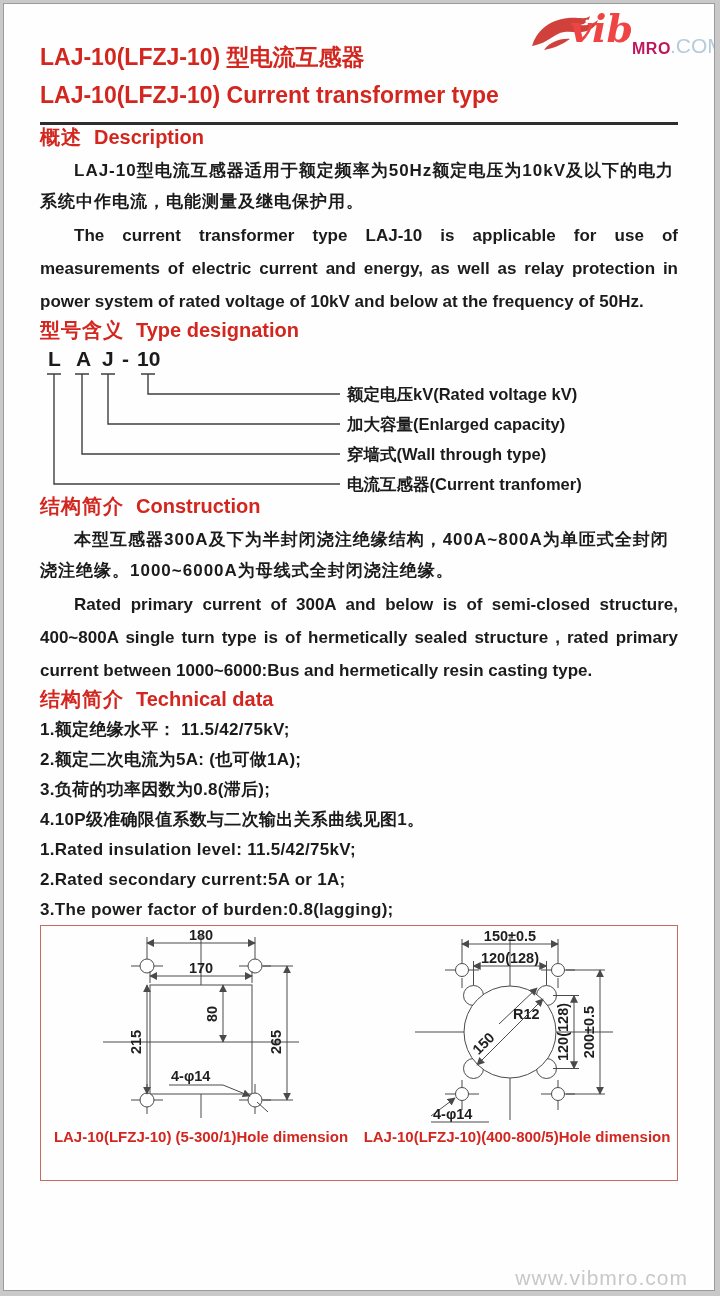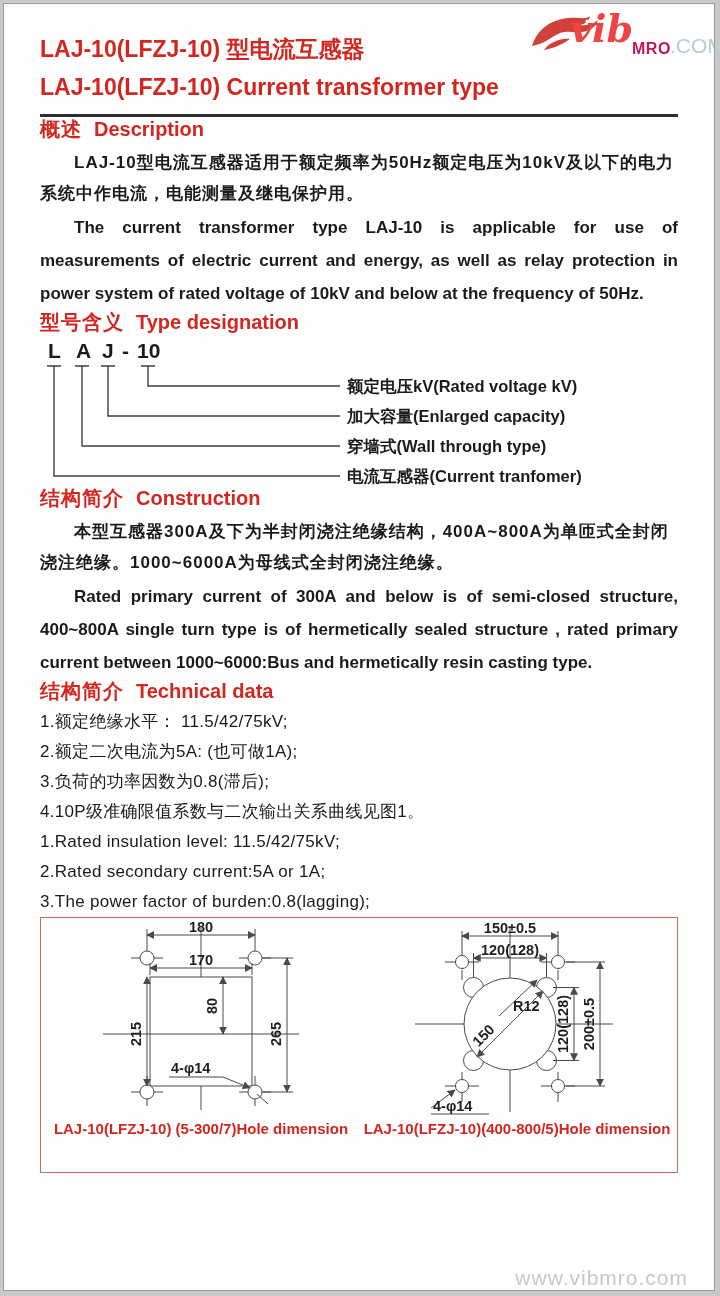--- a/index.html
+++ b/index.html
@@ -1,19 +1,19 @@
 <!DOCTYPE html>
 <html><head>
 <meta charset="utf-8">
 <style>
   html,body{margin:0;padding:0;width:720px;height:1296px;overflow:hidden;background:#c9c9c9;}
   .page{position:absolute;top:3px;left:3px;width:712px;height:1288px;background:#fefefe;
         border:1px solid #9c9c9c;box-sizing:border-box;overflow:hidden;
         font-family:"Liberation Sans",sans-serif;color:#1b1b1b;}
-  .content{padding:4px 36px;position:relative;}
+  .content{padding:12px 36px;position:relative;}
 
   
   .logo{position:absolute;top:6px;right:14px;width:170px;height:56px;}
   .logo .dragon{position:absolute;left:0;top:2px;}
   .logo .script{position:absolute;left:40px;top:-4px;font-family:"DejaVu Serif",serif;
         font-style:italic;font-weight:bold;font-size:38px;color:#ef4444;}
   .logo .mro{position:absolute;left:102px;top:30px;font-size:16px;font-weight:bold;color:#be185d;letter-spacing:.5px;}
   .logo .com{position:absolute;left:140px;top:24px;font-size:21px;color:#b7ccd9;}
 
   .titles{padding-top:28px;}
@@ -24,21 +24,21 @@
   h2.sec{font-size:20px;line-height:24px;font-weight:bold;color:#d2261f;margin:0;}
   h2.sec .hz{margin-right:12px;letter-spacing:1px;}
   .mt-desc{margin-top:16px;} .mt-type{margin-top:12px;} .mt-con{margin-top:6px;} .mt-tech{margin-top:8px;}
 
   .para-zh{font-size:17px;line-height:31px;font-weight:bold;text-indent:2em;
            letter-spacing:1px;margin:6px 0 0 0;}
   .para-en{font-size:17px;line-height:33px;font-weight:bold;text-indent:2em;
            text-align:justify;margin:2px 0 0 0;}
 
   .tech-list{margin-top:4px;}
-  .tech-item{font-size:17px;line-height:30px;font-weight:normal;padding-left:22px;text-indent:-22px;letter-spacing:.3px;}
+  .tech-item{font-size:17px;line-height:30px;font-weight:bold;padding-left:22px;text-indent:-22px;letter-spacing:.3px;}
 
   .diagram{display:block;margin-top:4px;}
   .diagram text{font-family:"Liberation Sans",sans-serif;}
   .dg-letter{font-size:21px;font-weight:bold;fill:#1b1b1b;}
   .dg-label{font-size:16.5px;font-weight:bold;fill:#1b1b1b;}
   .dg-line{stroke:#3f3f3f;stroke-width:1.4;fill:none;}
 
   .draw-box{height:256px;border:1px solid #c96a5e;box-sizing:border-box;
             display:flex;padding:4px 2px 0 2px;}
   .draw-half{flex:1;display:flex;flex-direction:column;align-items:center;justify-content:flex-start;}
@@ -165,21 +165,21 @@
           <line x1="212" y1="36" x2="242" y2="36"></line>
             <line x1="212" y1="170" x2="242" y2="170"></line>
           <line x1="236" y1="36" x2="236" y2="170" marker-start="url(#ar1)" marker-end="url(#ar1)"></line>
           <text transform="translate(230,112) rotate(-90)" text-anchor="middle">265</text>
 
           <text x="120" y="151">4-φ14</text>
           <line x1="118" y1="155" x2="172" y2="155"></line>
           <line x1="172" y1="155" x2="199" y2="166" marker-end="url(#ar1)"></line>
           <line x1="206" y1="172" x2="217" y2="182"></line>
         </svg>
-        <div class="draw-caption">LAJ-10(LFZJ-10) (5-300/7)Hole dimension</div>
+        <div class="draw-caption">LAJ-10(LFZJ-10) (5-300/1)Hole dimension</div>
       </div>
 
       <div class="draw-half">
         <svg class="tech-draw" width="300" height="196" viewBox="0 0 300 196">
           <defs>
             <marker id="ar2" viewBox="0 0 10 10" refX="9" refY="5" markerWidth="8" markerHeight="8" orient="auto-start-reverse">
               <path class="arrowfill" d="M0,0 L10,5 L0,10 z"></path>
             </marker>
           </defs>
 

